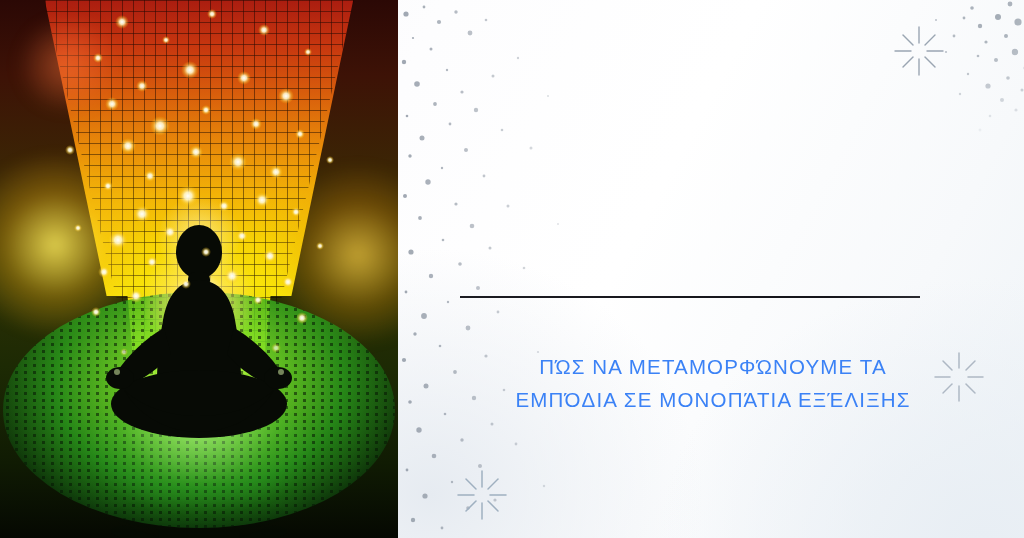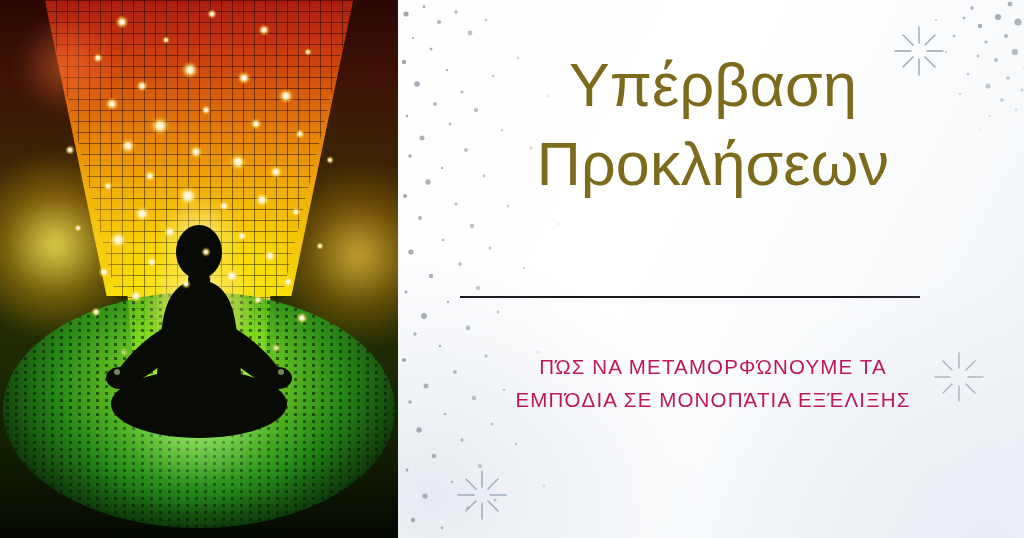--- a/index.html
+++ b/index.html
@@ -134,21 +134,21 @@
   }
   .divider{
     position:absolute;left:460px;top:296px;width:460px;height:2px;
     background:linear-gradient(to right,#1c1c22 0%,#14141a 80%,#2a2a30 100%);
   }
   .subtitle{
     position:absolute;left:430px;top:350px;width:566px;
     text-align:center;
     font-size:20.5px;line-height:1.62;
     font-weight:400;letter-spacing:1.15px;
-    color:#be185d;
+    color:#3b82f6;
     white-space:pre-line;
   }
 
   
   .sparkle{position:absolute;}
   .sparkle.s-sub{left:930px;top:348px;}
   .sparkle.s-bl{left:455px;top:468px;}
   .sparkle.s-tr{left:893px;top:25px;}
 </style>
 </head>
@@ -392,22 +392,20 @@
             <circle cx="78" cy="228" r="4"></circle>
           <circle cx="330" cy="160" r="4"></circle>
             <circle cx="70" cy="150" r="5"></circle>
           <circle cx="276" cy="348" r="5" opacity=".7"></circle>
           <circle cx="124" cy="352" r="4" opacity=".7"></circle>
         </g>
       </svg>
     </div>
   </div>
 
-  <div class="title">Υπέρβαση
-Προκλήσεων</div>
 
   <div class="divider"></div>
 
   <div class="subtitle">ΠΏΣ ΝΑ ΜΕΤΑΜΟΡΦΏΝΟΥΜΕ ΤΑ
 ΕΜΠΌΔΙΑ ΣΕ ΜΟΝΟΠΆΤΙΑ ΕΞΈΛΙΞΗΣ</div>
 
   <svg class="sparkle s-sub" width="58" height="58" viewBox="0 0 58 58" aria-hidden="true">
     <g stroke="#aeb8c4" stroke-width="1.5" stroke-linecap="round">
       <line x1="29" y1="5" x2="29" y2="20"></line>
         <line x1="29" y1="38" x2="29" y2="53"></line>

